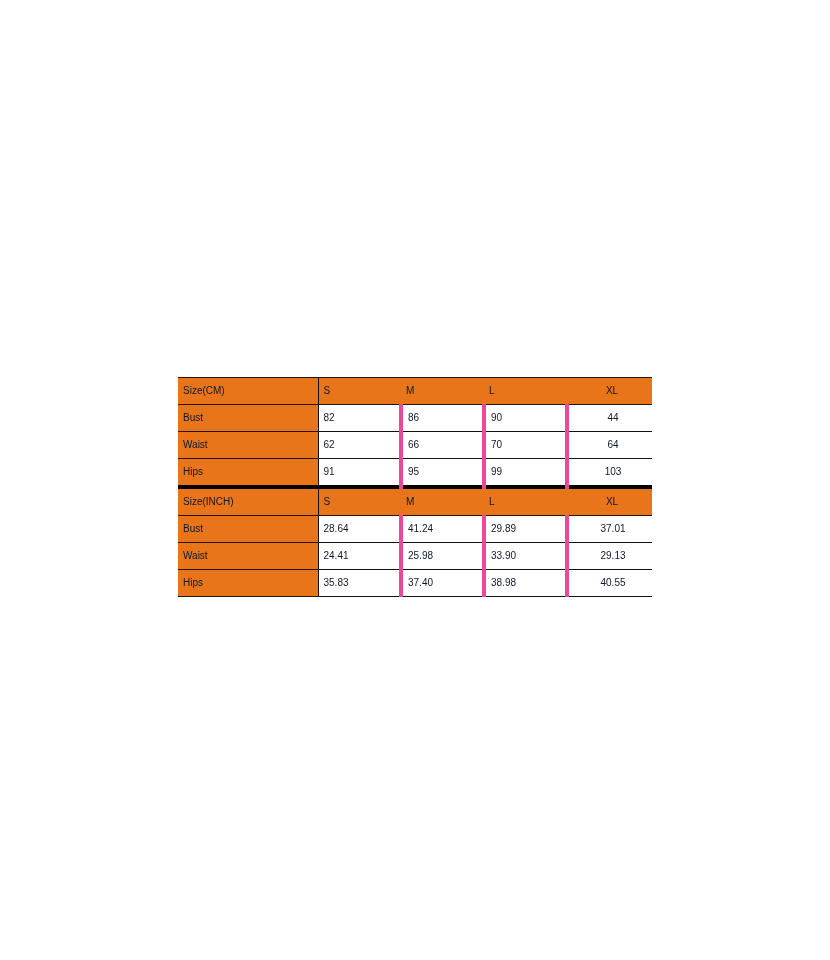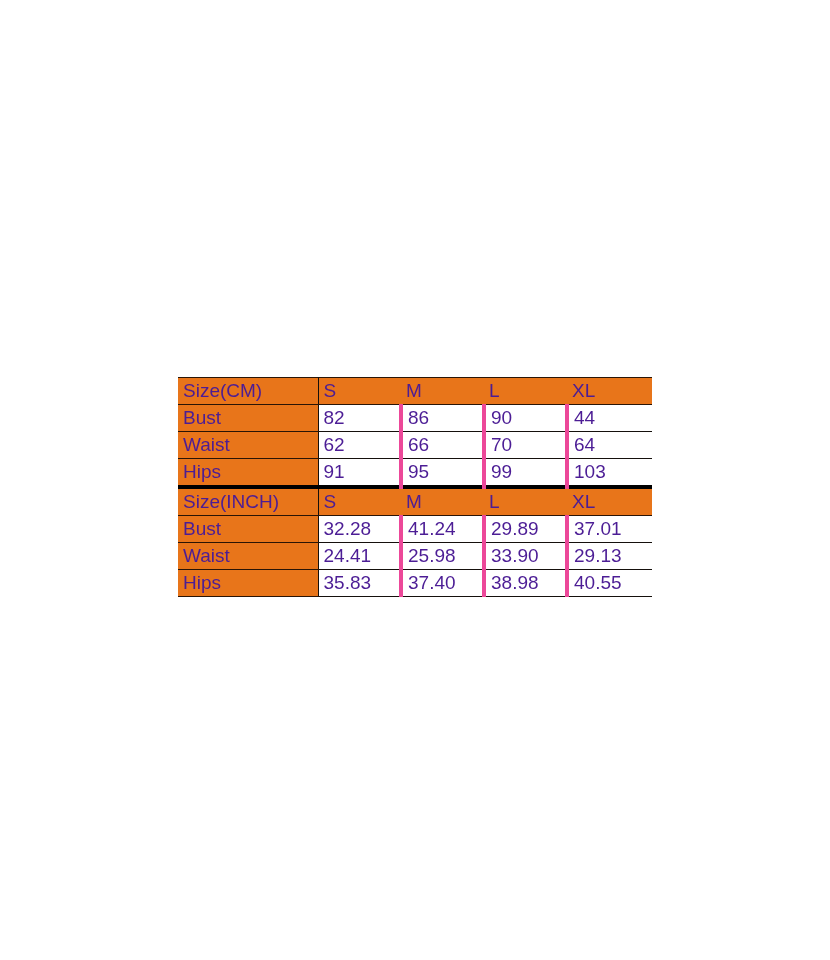--- a/index.html
+++ b/index.html
@@ -20,22 +20,22 @@
     position: absolute;
     left: 178px;
     top: 377px;
     width: 474px;
   }
 
   table.size-chart {
     border-collapse: collapse;
     table-layout: fixed;
     width: 474px;
-    font-size: 19px;
-    color: #4c1d95;
+    font-size: 10px;
+    color: #0f172a;
   }
 
   table.size-chart col.c-label { width: 140px; }
   table.size-chart col.c-size  { width: 83px;  }
   table.size-chart col.c-last  { width: 85px;  }
 
   table.size-chart td {
     height: 26px;
     line-height: 26px;
     padding: 0 0 0 5px;
@@ -68,20 +68,21 @@
   }
 
   
   td.val {
     background: #ffffff;
     border-bottom: 1px solid #15100c;
     border-right: 4px solid #ec4899;
   }
   td.val.last {
     border-right: none;
+    text-align: center;
   }
 
   
   tr.first-row td { border-top: 1px solid #2a1405; }
 </style>
 </head>
 <body>
 
 <div id="size-chart-wrap">
   <table class="size-chart">
@@ -129,21 +130,21 @@
       <tr class="hdr">
         <td class="lbl">Size(INCH)</td>
         <td class="val">S</td>
         <td class="val">M</td>
         <td class="val">L</td>
         <td class="val last">XL</td>
       </tr>
 
       <tr>
         <td class="lbl">Bust</td>
-        <td class="val">32.28</td>
+        <td class="val">28.64</td>
         <td class="val">41.24</td>
         <td class="val">29.89</td>
         <td class="val last">37.01</td>
       </tr>
 
       <tr>
         <td class="lbl">Waist</td>
         <td class="val">24.41</td>
         <td class="val">25.98</td>
         <td class="val">33.90</td>

